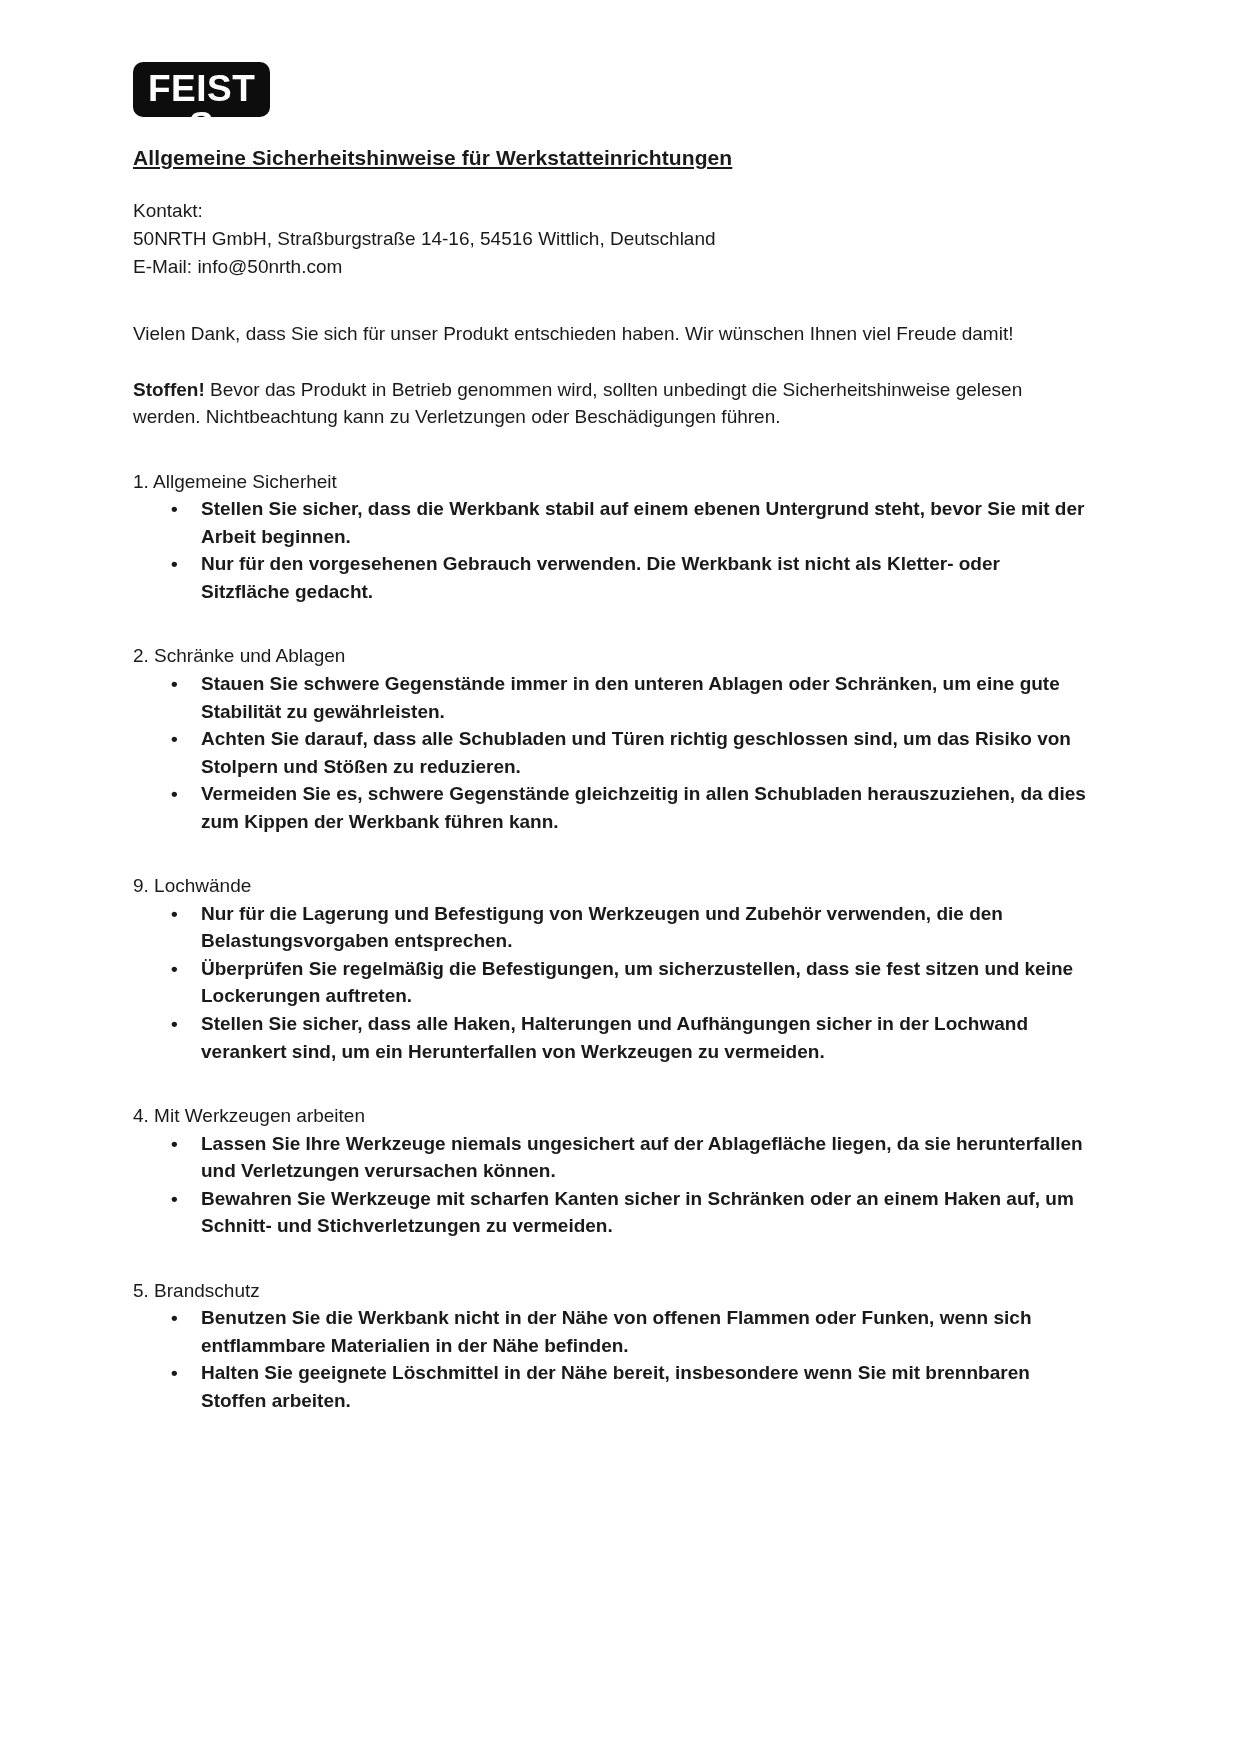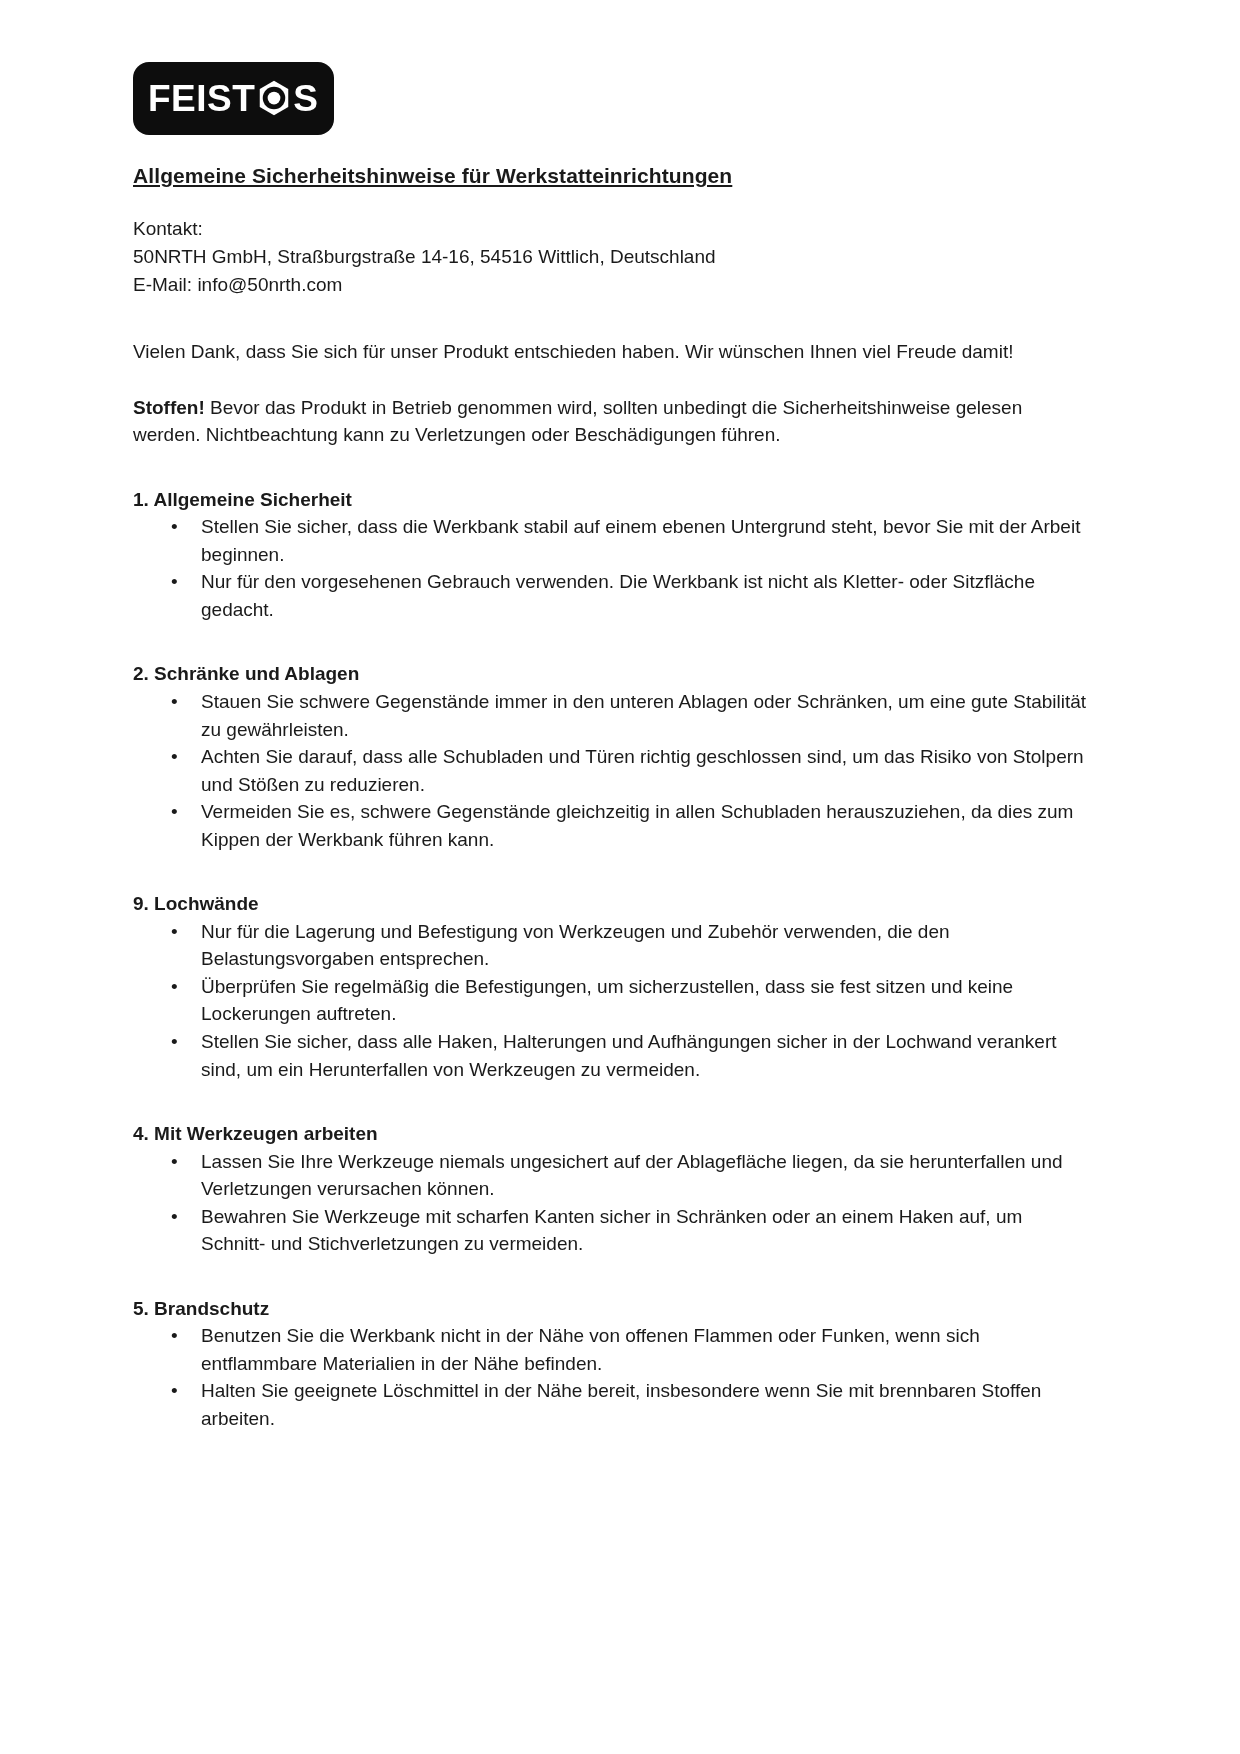--- a/index.html
+++ b/index.html
@@ -20,25 +20,26 @@
     line-height: 1.45;
     overflow: hidden;
   }
 
   
   .logo {
     display: inline-flex;
     align-items: center;
     background: #0d0d0d;
     color: #ffffff;
-    border-radius: 16px;
+    border-radius: 10px;
     padding: 8px 15px 9px 15px;
-    height: 73px;
+    height: 55px;
     box-sizing: border-box;
     margin-bottom: 26px;
+    flex-direction: column;
   }
   .logo-text {
     font-weight: 800;
     font-size: 37px;
     letter-spacing: 0.5px;
     line-height: 1;
     transform: scaleY(1.02);
   }
   .logo-nut {
     width: 36px;
@@ -61,34 +62,35 @@
   .contact div { margin: 0; }
 
   .para {
     margin: 0 0 28px 0;
     max-width: 955px;
   }
   .para.intro { margin-top: 40px; }
 
   .section { margin: 0 0 26px 0; }
   .section-heading {
-    font-weight: 700;
+    font-weight: 400;
     font-size: 19px;
     margin: 37px 0 0 0;
   }
   ul.bullets {
     list-style: none;
     margin: 0;
     padding: 0 0 0 38px;
     max-width: 930px;
   }
   ul.bullets li {
     position: relative;
     padding-left: 30px;
     margin: 0;
+    font-weight: bold;
   }
   ul.bullets li::before {
     content: "\2022";
     position: absolute;
     left: 0;
     top: 0;
     font-size: 19px;
   }
 </style>
 </head>

